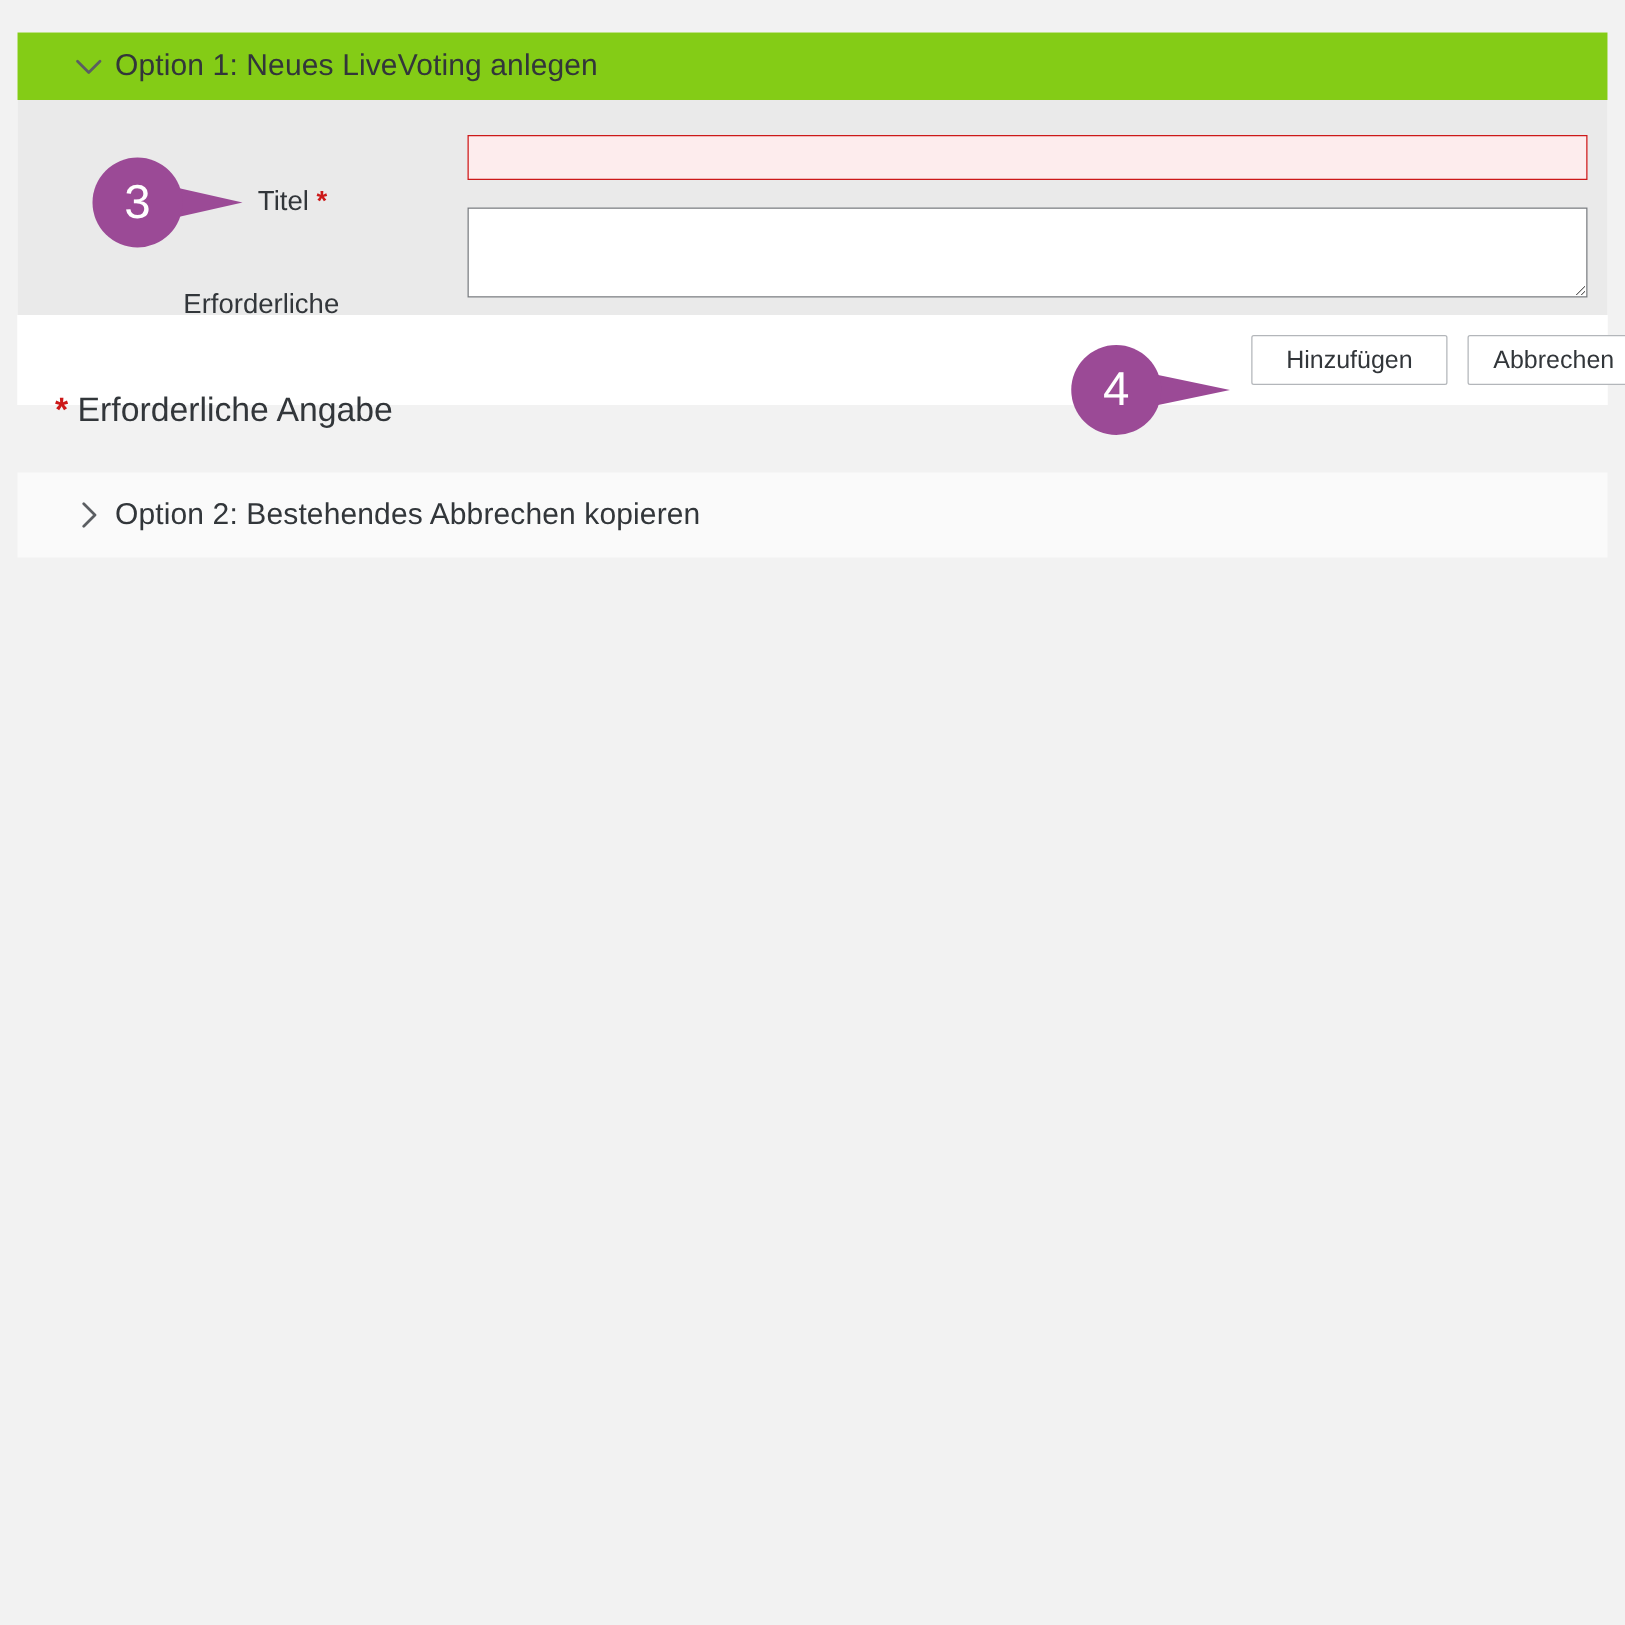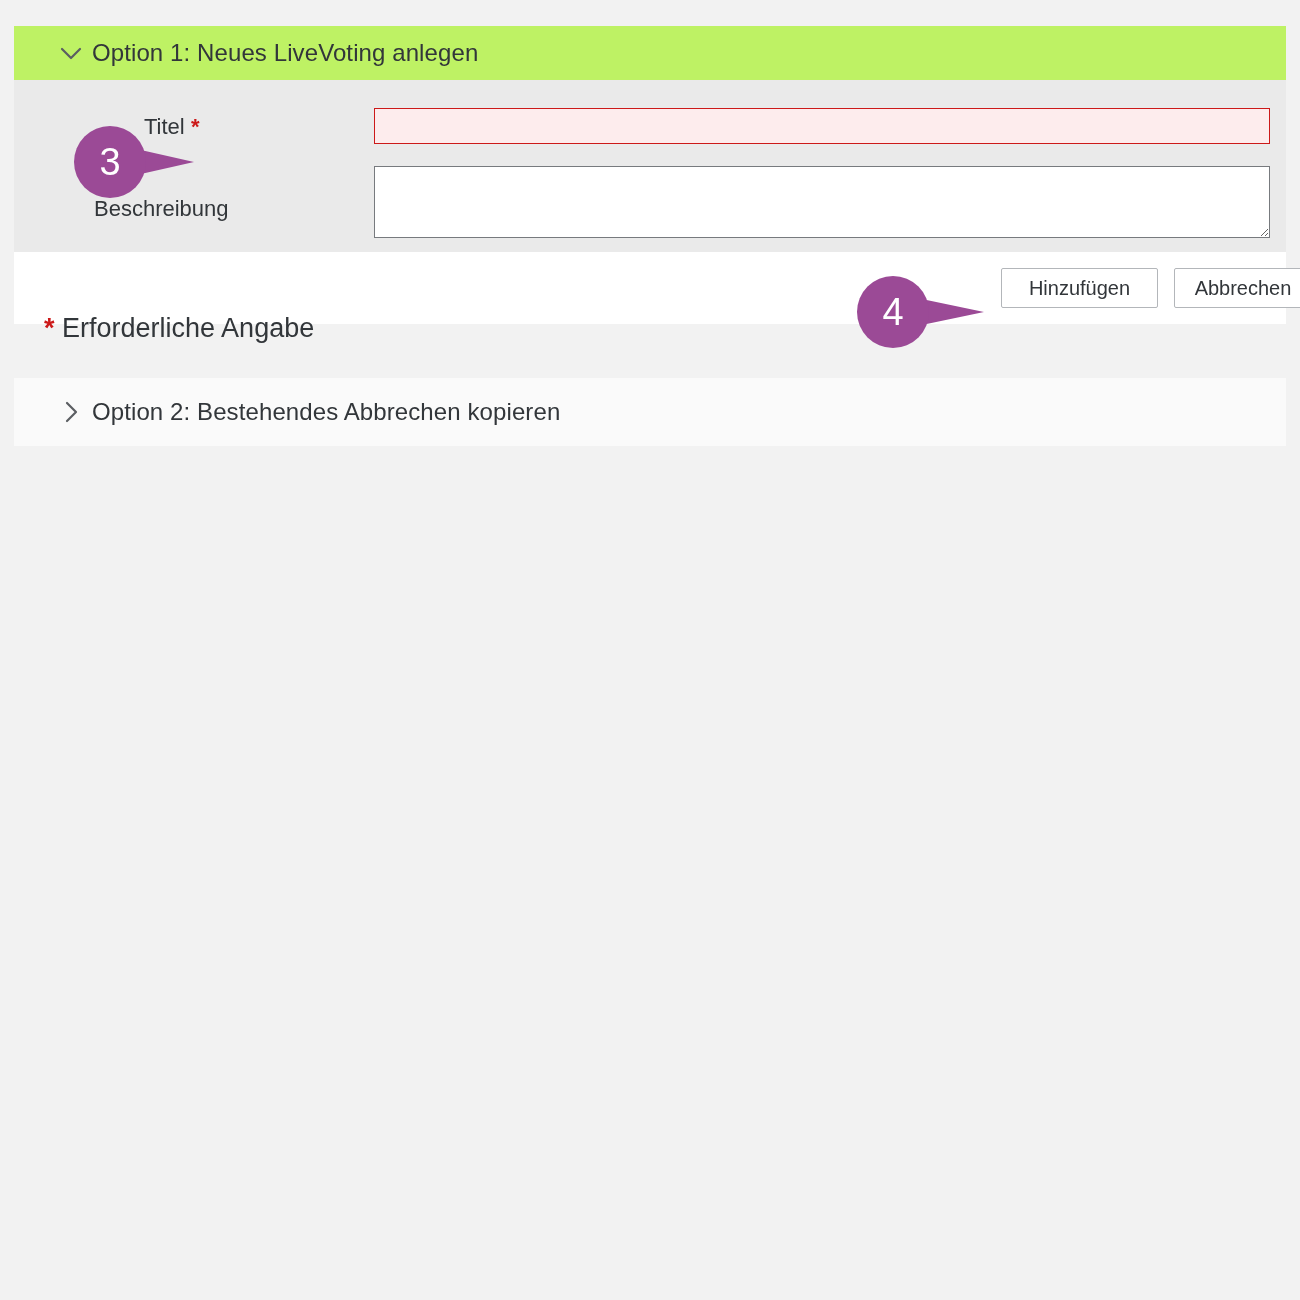--- a/index.html
+++ b/index.html
@@ -25,21 +25,21 @@
     left: 14px;
     width: 1272px;
     background: #ffffff;
   }
 
   #panel-option1 {
     top: 26px;
   }
 
   .panel-header {
-    background: #bef264;
+    background: #84cc16;
     height: 54px;
     display: flex;
     align-items: center;
     padding-left: 44px;
     box-sizing: border-box;
   }
 
   .panel-header .chev {
     position: absolute;
     left: 44px;
@@ -65,22 +65,23 @@
 
   .form-row {
     display: flex;
     align-items: flex-start;
     position: absolute;
   }
 
   .form-label {
     font-size: 22px;
     color: #32363a;
-    text-align: left;
+    text-align: center;
     white-space: nowrap;
+    margin-top: 34px;
   }
 
   .req-star {
     color: #cc1919;
     font-weight: 700;
   }
 
   
   #row-titel {
     top: 28px;
@@ -281,21 +282,21 @@
 
       <div class="form-row" id="row-titel">
         <div class="form-label" id="label-titel">
           <span>Titel</span>
           <span class="req-star">*</span>
         </div>
         <input type="text" id="input-titel" placeholder="" value="" style="">
       </div>
 
       <div class="form-row" id="row-besch">
-        <div class="form-label" id="label-besch">Beschreibung</div>
+        <div class="form-label" id="label-besch">Erforderliche</div>
       </div>
       <textarea id="input-besch" placeholder="" style=""></textarea>
 
     </div>
 
     <div class="panel-footer">
       <div id="required-note">
         <span class="req-star">*</span>
         <span>Erforderliche Angabe</span>
       </div>

